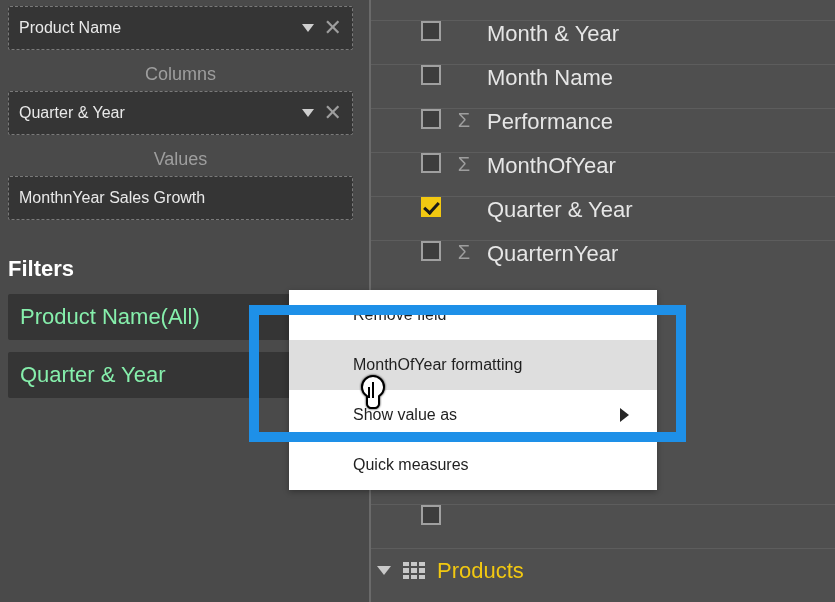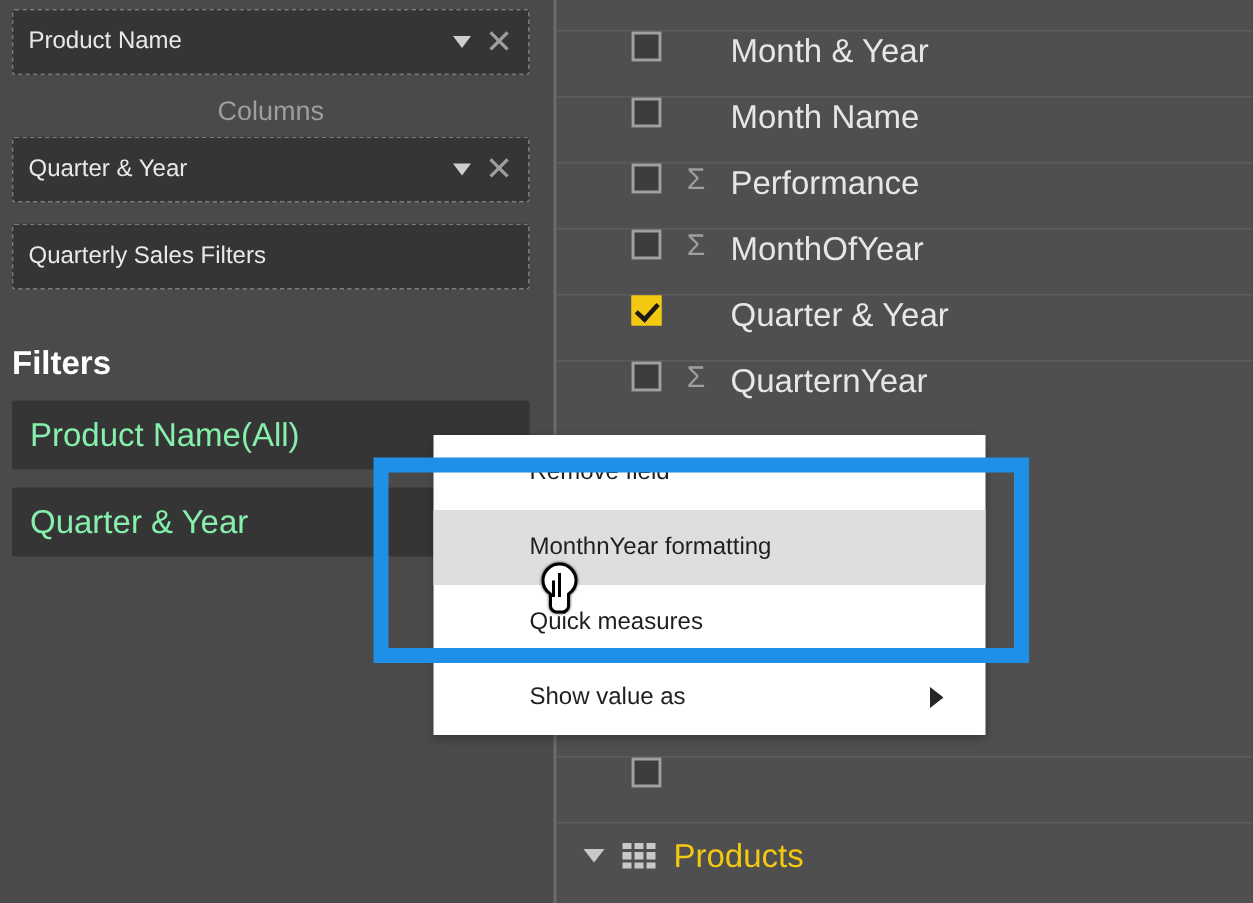--- a/index.html
+++ b/index.html
@@ -116,21 +116,21 @@
   border-bottom: 3px solid #1a1a1a;
   transform: rotate(42deg);
 }
 .sigma { color: #9e9e9e; font-size: 20px; width: 18px; text-align: center; flex-shrink:0;}
 .sigma.blank { visibility: hidden; }
 
 .table-row {
   display: flex;
   align-items: center;
   height: 44px;
-  padding-left: 18px;
+  padding-left: 6px;
   gap: 12px;
   color: #f2c811;
   font-size: 22px;
   border-top: 1px solid #5d5d5d;
 }
 .tri-down {
   width: 0; height: 0;
   border-left: 7px solid transparent;
   border-right: 7px solid transparent;
   border-top: 9px solid #c9c9c9;
@@ -210,22 +210,23 @@
 
   <div class="section-label">Columns</div>
   <div class="field-well">
     <span class="label">Quarter &amp; Year</span>
     <span class="actions">
       <span class="triangle-down"></span>
       <span class="x-icon">✕</span>
     </span>
   </div>
 
+  <div class="section-label">Values</div>
   <div class="field-well">
-    <span class="label">Quarterly Sales Filters</span>
+    <span class="label">MonthnYear Sales Growth</span>
     <span class="actions">
       <span class="triangle-down" style="visibility:hidden"></span>
       <span class="x-icon" style="visibility:hidden">✕</span>
     </span>
   </div>
 
   <div class="filters-hdr">Filters</div>
 
   <div class="filter-box">
     <span>Product Name(All)</span>
@@ -292,28 +293,28 @@
     </span>
     <span>Products</span>
   </div>
 </div>
 
 <div class="context-menu">
   <div class="mi">
     <span>Remove field</span>
   </div>
   <div class="mi hover">
-    <span>MonthnYear formatting</span>
-  </div>
-  <div class="mi">
-    <span>Quick measures</span>
+    <span>MonthOfYear formatting</span>
   </div>
   <div class="mi">
     <span>Show value as</span>
     <span class="submenu-arrow"></span>
+  </div>
+  <div class="mi">
+    <span>Quick measures</span>
   </div>
 </div>
 
 <div class="highlight"></div>
 
 <div class="cursor">
   <svg width="36" height="40" viewBox="0 0 36 40">
     <path d="M18 4 C12 4 7 9 7 15 C7 19 9 22 12 24 L12 32 C12 34 14 36 16 36 L20 36 C22 36 24 34 24 32 L24 24 C27 22 29 19 29 15 C29 9 24 4 18 4 Z M14 15 L14 26 M18 10 L18 26" fill="#fff" stroke="#000" stroke-width="2" stroke-linejoin="round"></path>
   </svg>
 </div>

